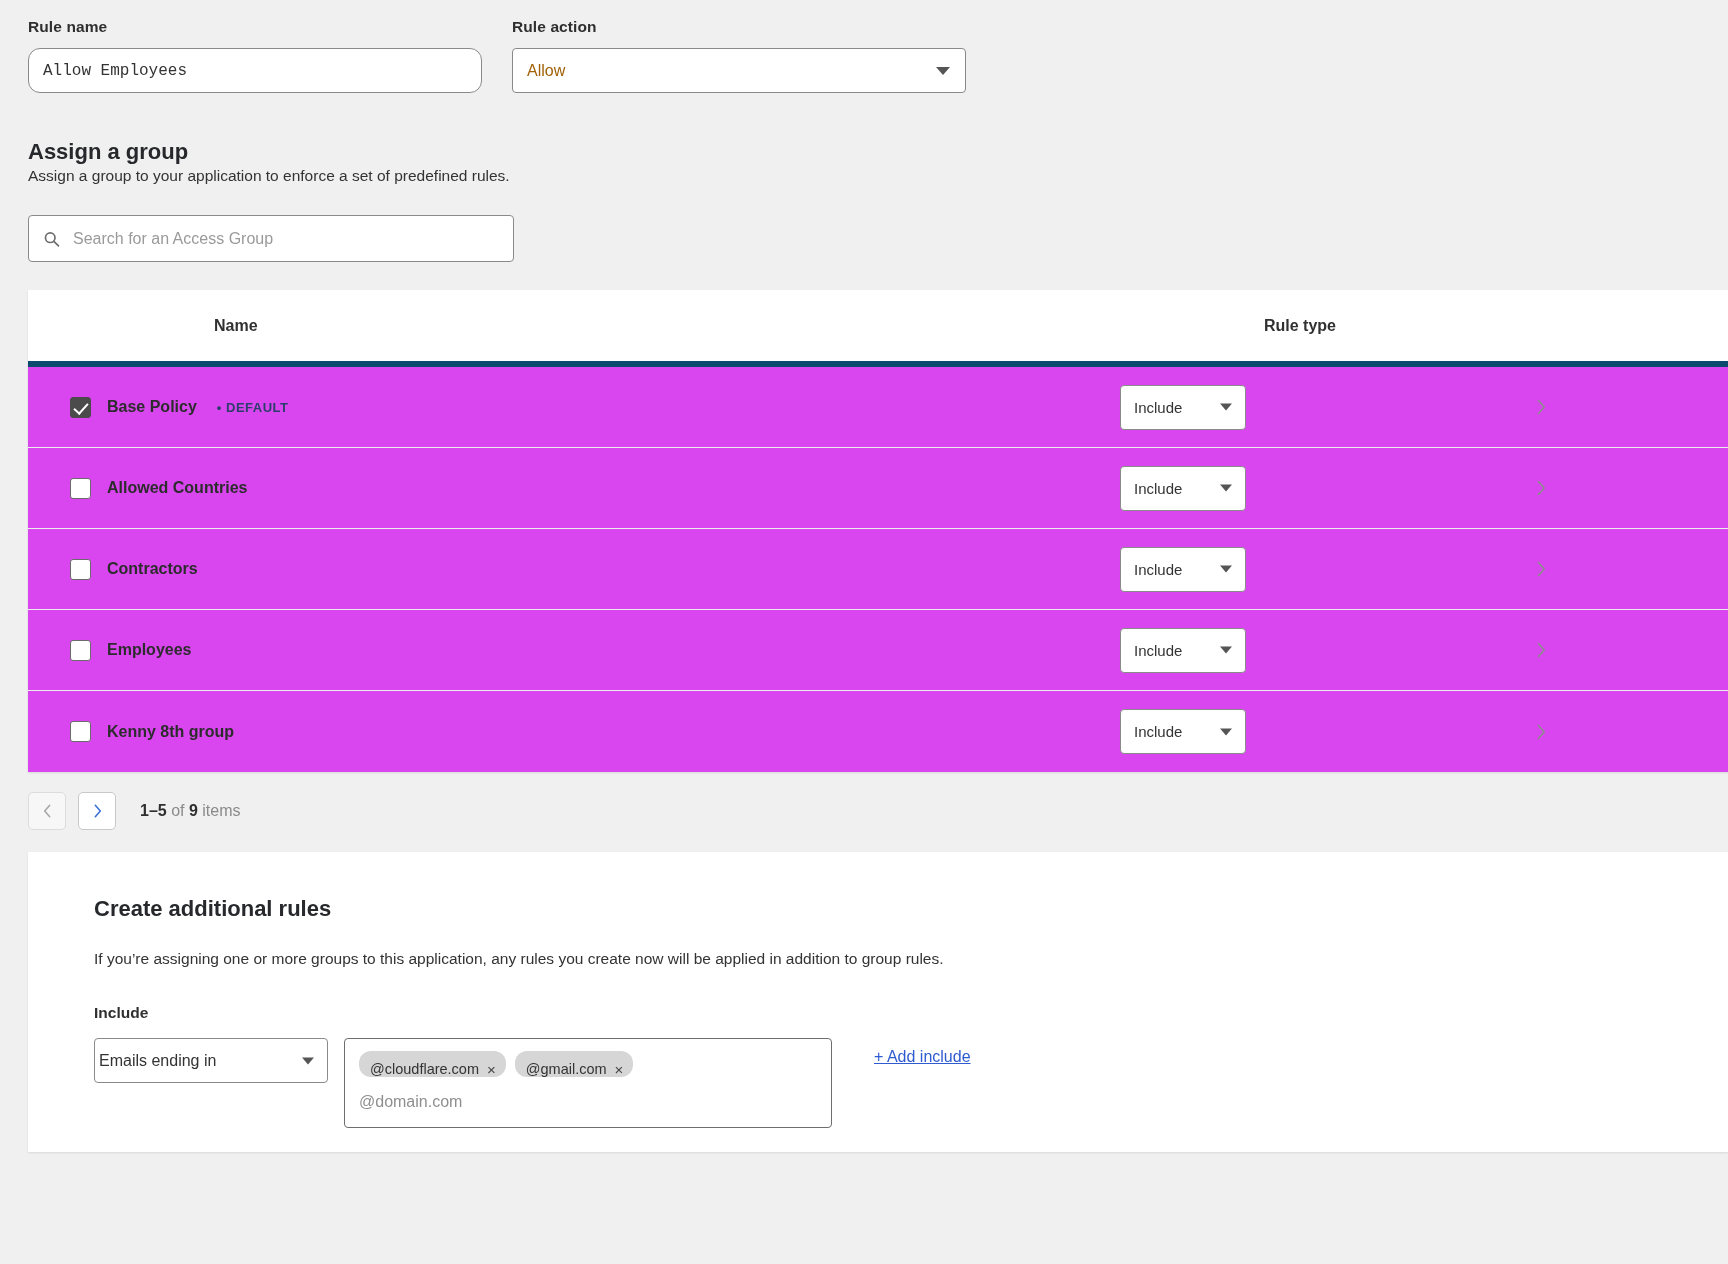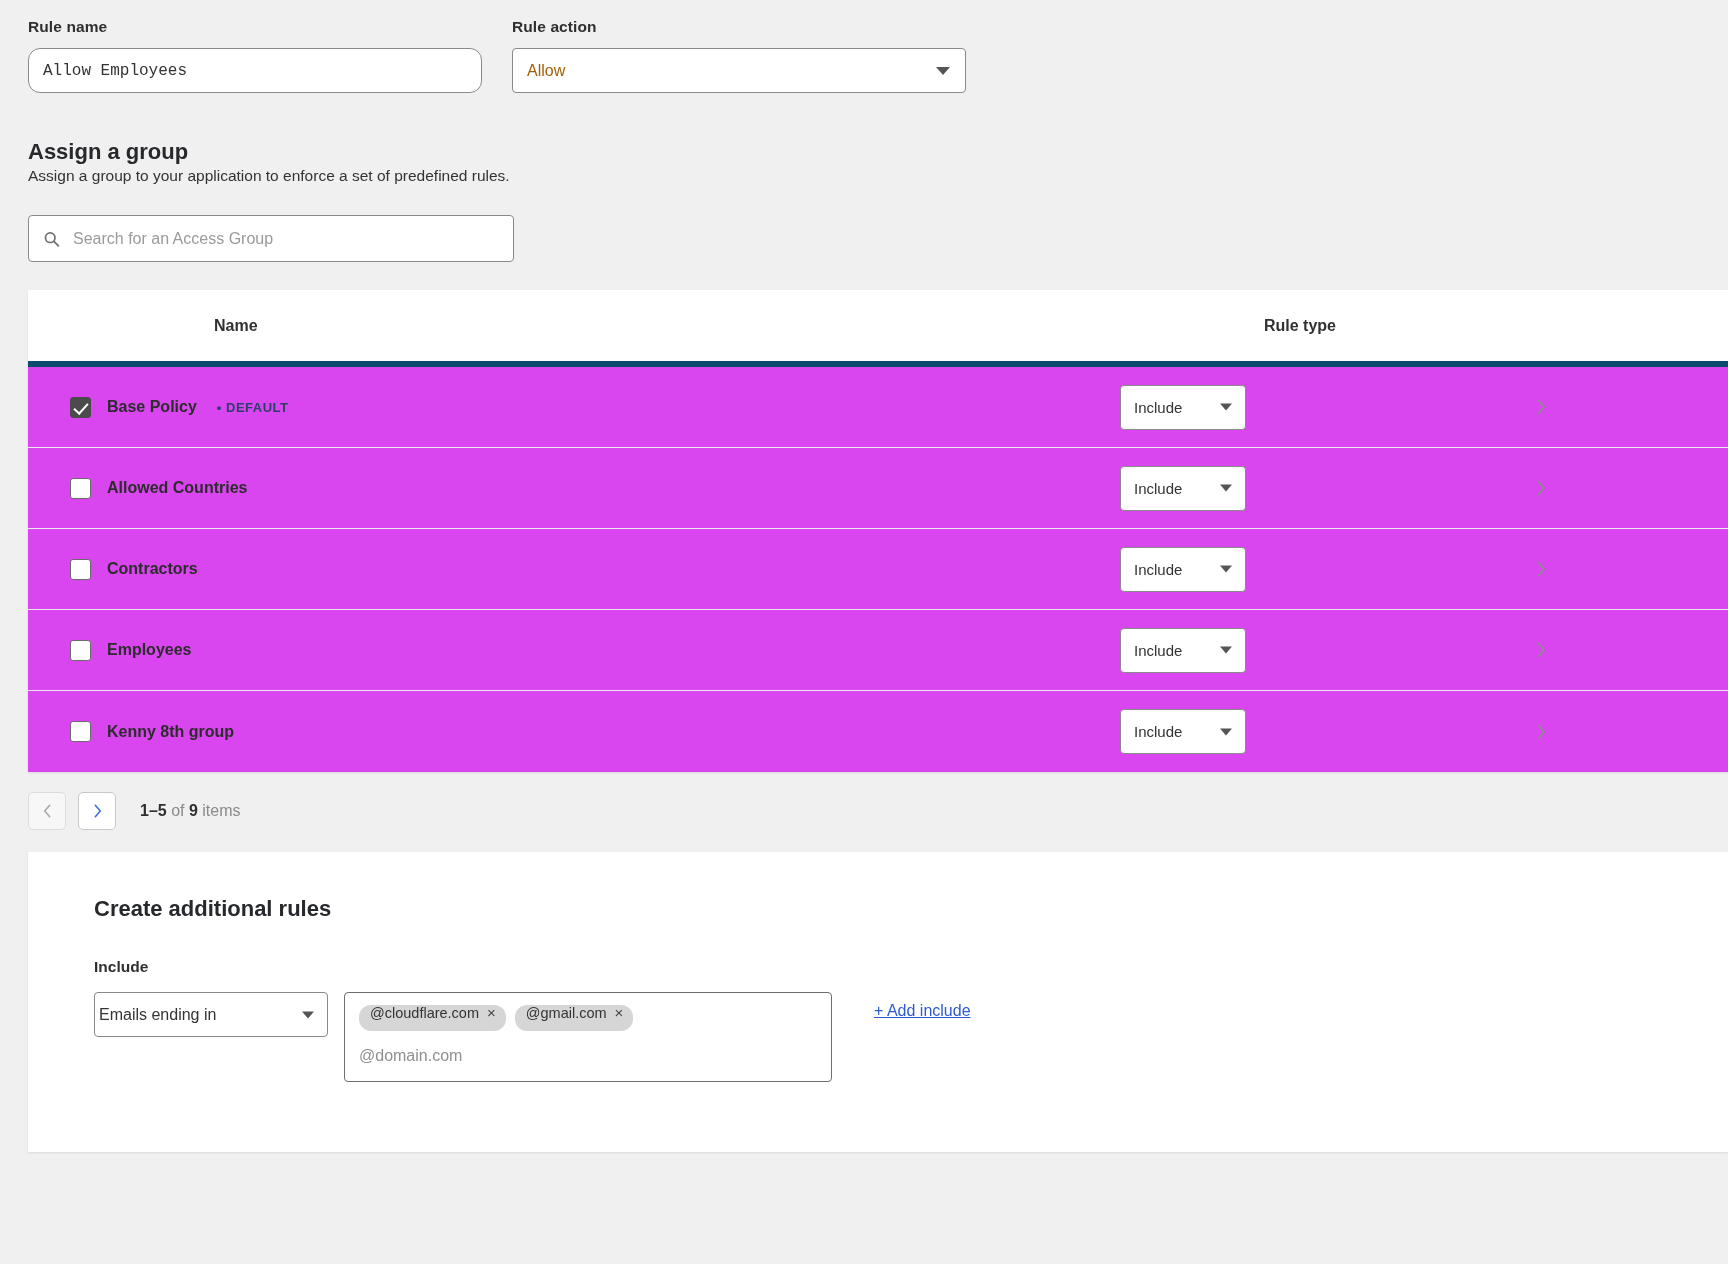--- a/index.html
+++ b/index.html
@@ -296,21 +296,21 @@
     background: #fff;
     padding: 12px 12px 10px 14px;
     flex: 0 0 auto;
   }
   .chips { display: flex; flex-wrap: wrap; gap: 9px; }
   .chip {
     background: #d6d6d6;
     border-radius: 12px;
     height: 26px;
     display: flex;
-    align-items: flex-start;
+    align-items: flex-end;
     gap: 8px;
     padding: 0 10px 0 11px;
     font-size: 14.5px;
     color: #333;
   }
   .chip-x {
     font-size: 15px;
     color: #444;
     cursor: pointer;
     line-height: 1;
@@ -485,20 +485,21 @@
         <svg viewBox="0 0 10 16" width="9" height="14" fill="none" stroke="#3a6fd8" stroke-width="1.8" stroke-linecap="round" stroke-linejoin="round">
             <polyline points="2.5,1.5 8.2,8 2.5,14.5"></polyline>
           </svg>
       </span>
     </div>
     <div class="pg-text"><b>1–5</b><span> of </span><b>9</b><span> items</span></div>
   </div>
 
   <div class="card bottom-card">
     <h2 class="bc-title">Create additional rules</h2>
+    <p class="bc-desc">If you’re assigning one or more groups to this application, any rules you create now will be applied in addition to group rules.</p>
     <div class="bc-sublabel">Include</div>
     <div class="include-row">
       <div class="type-select">
         <span>Emails ending in</span>
         <span class="mini-caret"></span>
       </div>
       <div class="chips-box">
         <div class="chips" id="chips-container">
             <span class="chip">
               <span>@cloudflare.com</span>

